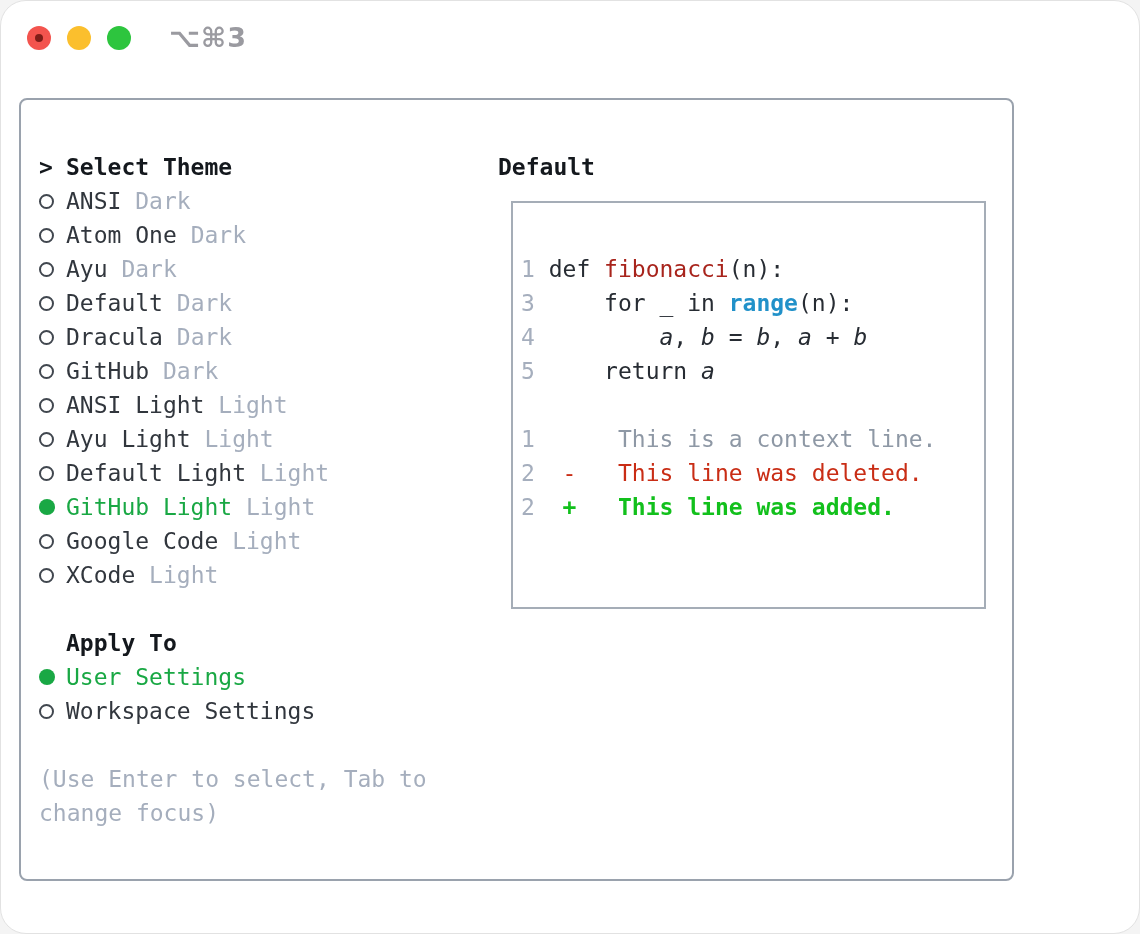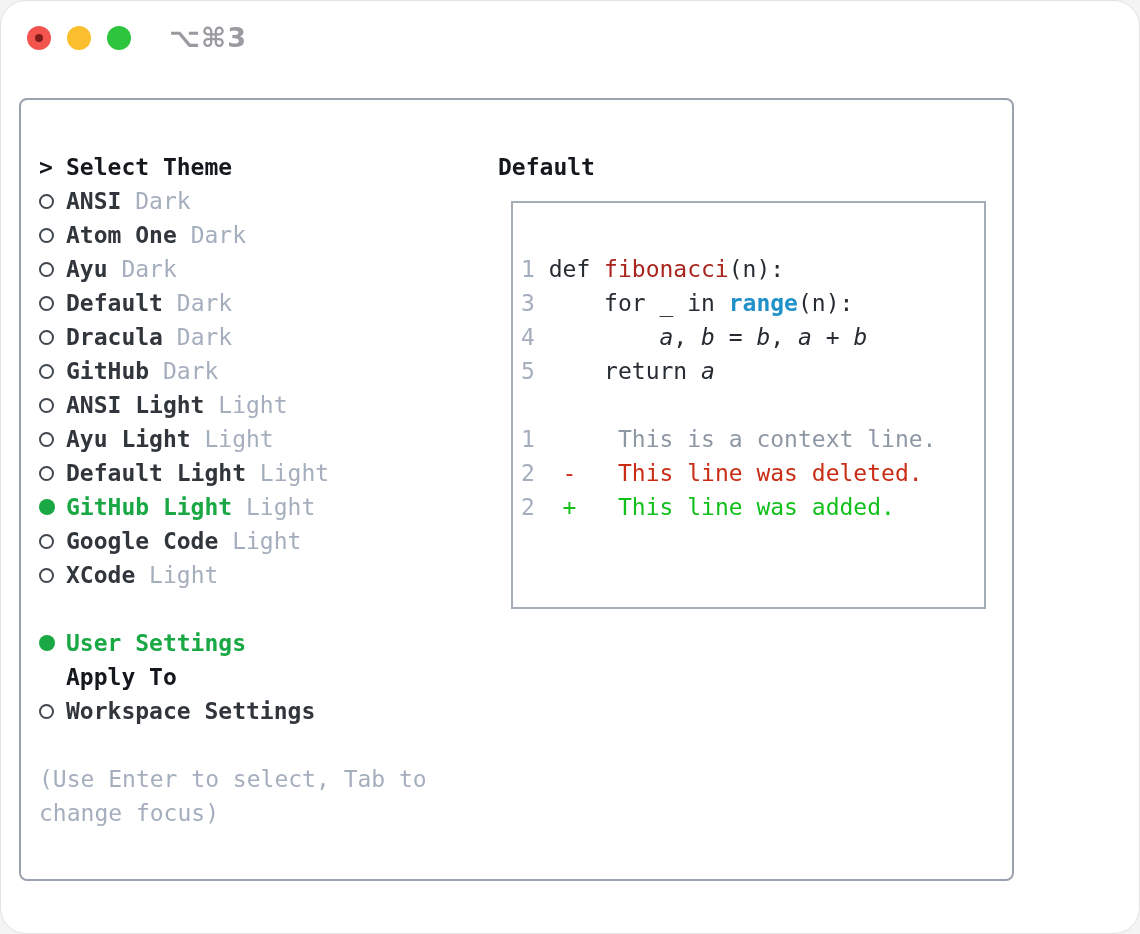--- a/index.html
+++ b/index.html
@@ -29,21 +29,21 @@
   .main-box {
     position:absolute; left:18px; top:97px; width:995px; height:783px;
     border:2px solid var(--border-gray); border-radius:8px; background:#fff;
   }
   .row { display:flex; align-items:center; height:34px; font-size:23px; white-space:pre; }
   .marker { width:27px; display:flex; align-items:center; }
   .dot { width:15px; height:15px; border:2px solid var(--radio-outline); border-radius:50%; }
   .dot.sel { width:16px; height:16px; border:none; background:var(--accent-green); }
   .caret { color:var(--header-black); font-weight:bold; }
   .hdr { color:var(--header-black); font-weight:bold; }
-  .nm { color:var(--text-dark);font-weight:bold; }
+  .nm { color:var(--text-dark); }
   .nm.sel { color:var(--accent-green); }
   .tag { color:var(--muted); margin-left:13.85px; }
   .theme-list { position:absolute; left:38px; top:149px; }
   .apply-block { position:absolute; left:38px; top:625px; }
   .help-block { position:absolute; left:38px; top:761px; color:var(--muted); font-size:23px; line-height:34px; }
   
   .preview-header { position:absolute; left:497px; top:149px; height:34px; line-height:34px;
     font-size:23px; font-weight:bold; color:var(--header-black); }
   .preview-box {
     position:absolute; left:510px; top:200px; width:475px; height:408px;
@@ -53,21 +53,21 @@
   .code-line { height:34px; line-height:34px; font-size:23px; white-space:pre; }
   .seg { white-space:pre; }
   .ln  { color:var(--muted); }
   .s-k { color:var(--code-dark);text-align:center; }
   .s-fn{ color:var(--func-red); }
   .s-n { color:var(--number-teal); }
   .s-b { color:var(--builtin-blue);font-weight:bold; }
   .s-v { color:var(--code-dark); font-style:italic; }
   .s-c { color:var(--context-gray); }
   .s-d { color:var(--deleted-red); }
-  .s-a { color:var(--added-green); }
+  .s-a { color:var(--added-green);font-weight:bold; }
 </style>
 </head>
 <body>
 
 <div class="window">
 
   <div class="titlebar">
     <div class="lights">
       <div class="light red"></div>
       <div class="light yellow"></div>
@@ -92,26 +92,26 @@
       <div class="row"><span class="marker"><span class="dot"></span></span><span class="nm">GitHub</span><span class="tag">Dark</span></div>
       <div class="row"><span class="marker"><span class="dot"></span></span><span class="nm">ANSI Light</span><span class="tag">Light</span></div>
       <div class="row"><span class="marker"><span class="dot"></span></span><span class="nm">Ayu Light</span><span class="tag">Light</span></div>
       <div class="row"><span class="marker"><span class="dot"></span></span><span class="nm">Default Light</span><span class="tag">Light</span></div>
       <div class="row"><span class="marker"><span class="dot sel"></span></span><span class="nm sel">GitHub Light</span><span class="tag">Light</span></div>
       <div class="row"><span class="marker"><span class="dot"></span></span><span class="nm">Google Code</span><span class="tag">Light</span></div>
       <div class="row"><span class="marker"><span class="dot"></span></span><span class="nm">XCode</span><span class="tag">Light</span></div>
     </div>
 
   <div class="apply-block">
-    <div class="row"><span class="marker"><span class="dot sel"></span></span><span class="nm sel">User Settings</span></div>
-
-  <div class="row">
+    <div class="row">
       <span class="marker"></span>
       <span class="hdr">Apply To</span>
     </div>
+
+  <div class="row"><span class="marker"><span class="dot sel"></span></span><span class="nm sel">User Settings</span></div>
       <div class="row"><span class="marker"><span class="dot"></span></span><span class="nm">Workspace Settings</span></div>
     </div>
 
   <div class="help-block">
     <div>(Use Enter to select, Tab to</div>
     <div>change focus)</div>
   </div>
 
   <div class="preview-header">Default</div>
 

